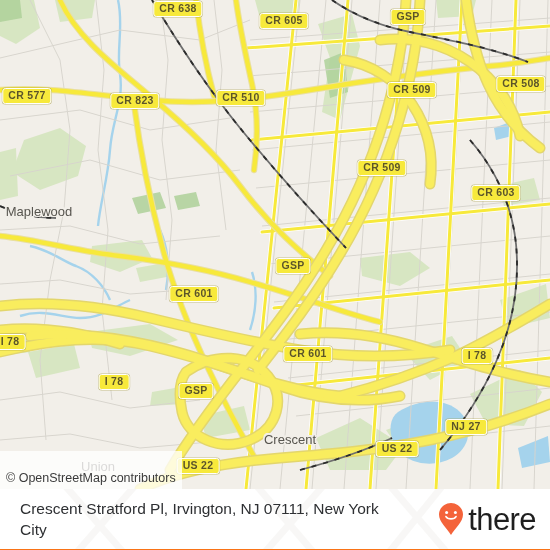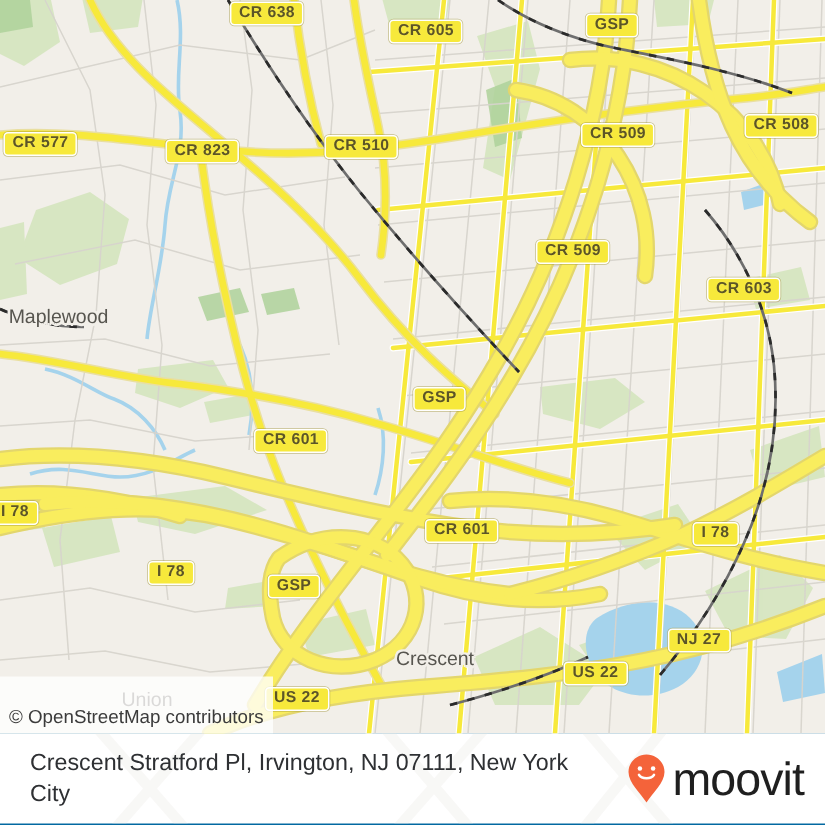--- a/index.html
+++ b/index.html
@@ -1,21 +1,21 @@
 <!DOCTYPE html>
 <html><head>
 <meta charset="utf-8">
 <style>
   html,body{margin:0;padding:0;}
   body{
     width:550px;height:550px;overflow:hidden;
     font-family:"Liberation Sans","DejaVu Sans",sans-serif;
     background:#ffffff;
   }
-  #app{position:relative;width:550px;height:550px;overflow:hidden;background:#0369a1;}
+  #app{position:relative;width:550px;height:550px;overflow:hidden;background:#f97316;}
 
   
   .map{position:absolute;left:0;top:0;width:550px;height:489px;overflow:hidden;background:#f2efe9;}
   .map svg{position:absolute;left:0;top:0;}
 
   
   .shield{
     position:absolute;
     background:#f7e93b;
     border:1.6px solid #ffffff;
@@ -331,18 +331,18 @@
     </svg>
     <div class="footer-inner">
       <div class="addr">Crescent Stratford Pl, Irvington, NJ 07111, New York City</div>
       <div class="brand">
         <svg width="26" height="34" viewBox="0 0 26 34">
           <path d="M13 1 C6.4 1 1 6.2 1 12.6 C1 20 9 26.5 13 33 C17 26.5 25 20 25 12.6 C25 6.2 19.6 1 13 1 Z" fill="#f4633a"></path>
           <circle cx="8.6" cy="10.4" r="1.5" fill="#ffffff"></circle>
           <circle cx="17.4" cy="10.4" r="1.5" fill="#ffffff"></circle>
           <path d="M8 14.6 C9.8 17.6, 16.2 17.6, 18 14.6" stroke="#ffffff" stroke-width="1.7" fill="none" stroke-linecap="round"></path>
         </svg>
-        <span class="brand-word">moovit</span>
+        <span class="brand-word">there</span>
       </div>
     </div>
   </div>
 
 </div>
 
 </body></html>

